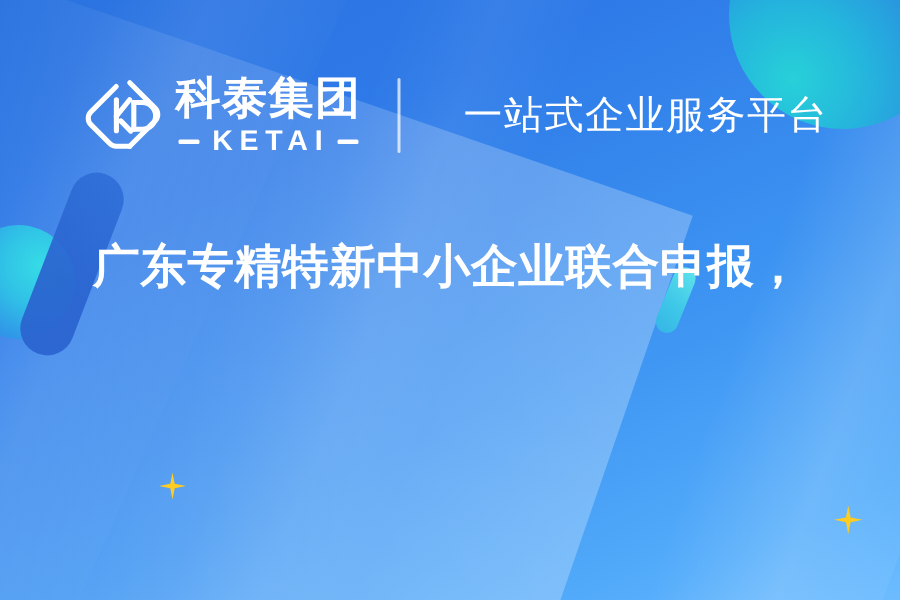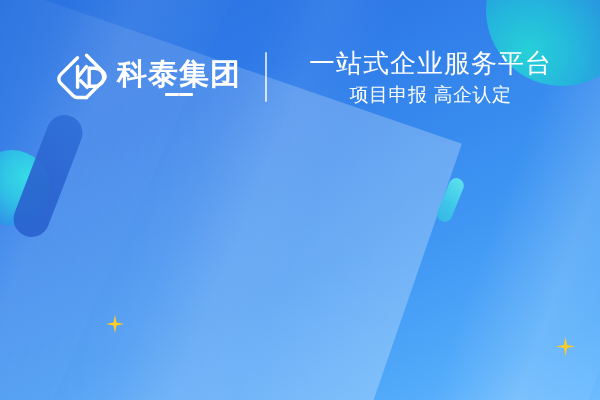--- a/index.html
+++ b/index.html
@@ -279,30 +279,31 @@
             <path d="M24.5 29.6 L31.2 36.4"></path>
             <path d="M33.2 17.3 L33.2 35.2"></path>
             <path d="M33.2 17.3 L38.8 17.3 a8.9 8.9 0 0 1 0 17.9 L33.2 35.2"></path>
           </g>
         </svg>
       </span>
       <span class="logo-wordmark">
         <span class="logo-cn">科泰集团</span>
         <span class="logo-en-row">
           <span class="logo-en-dash"></span>
+          <span class="logo-en">KETAI</span>
           <span class="logo-en-dash"></span>
         </span>
       </span>
     </div>
 
     <div class="header-divider"></div>
 
     <div class="header-text">
       <span class="header-title">一站式企业服务平台</span>
-      <span class="header-sub">项目申报 高企认定</span>
     </div>
 
   </div>
 
   <div class="headline">
+    <span class="headline-line">广东专精特新中小企业联合申报，</span>
   </div>
 
 </div>
 
 </body></html>

